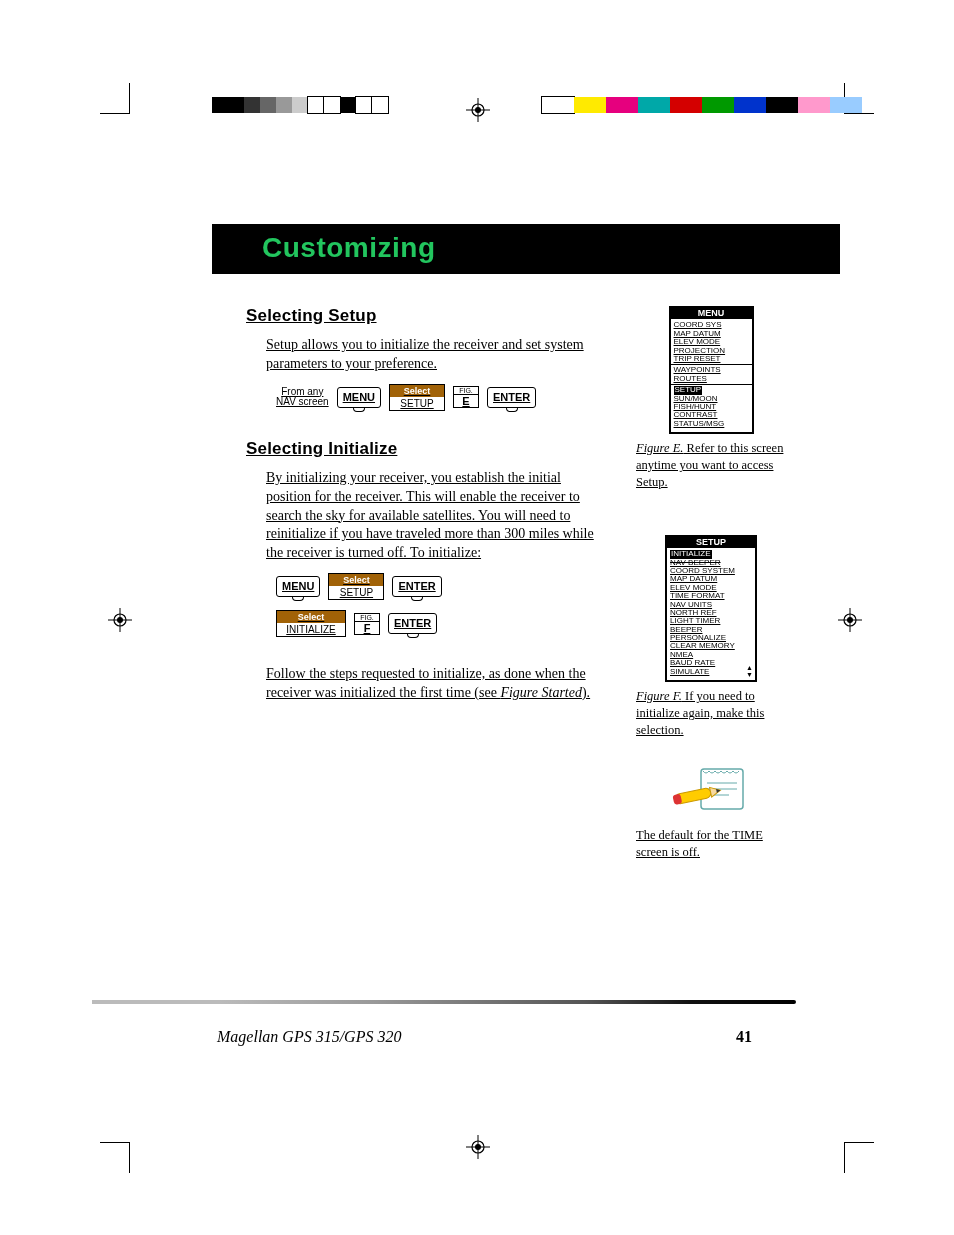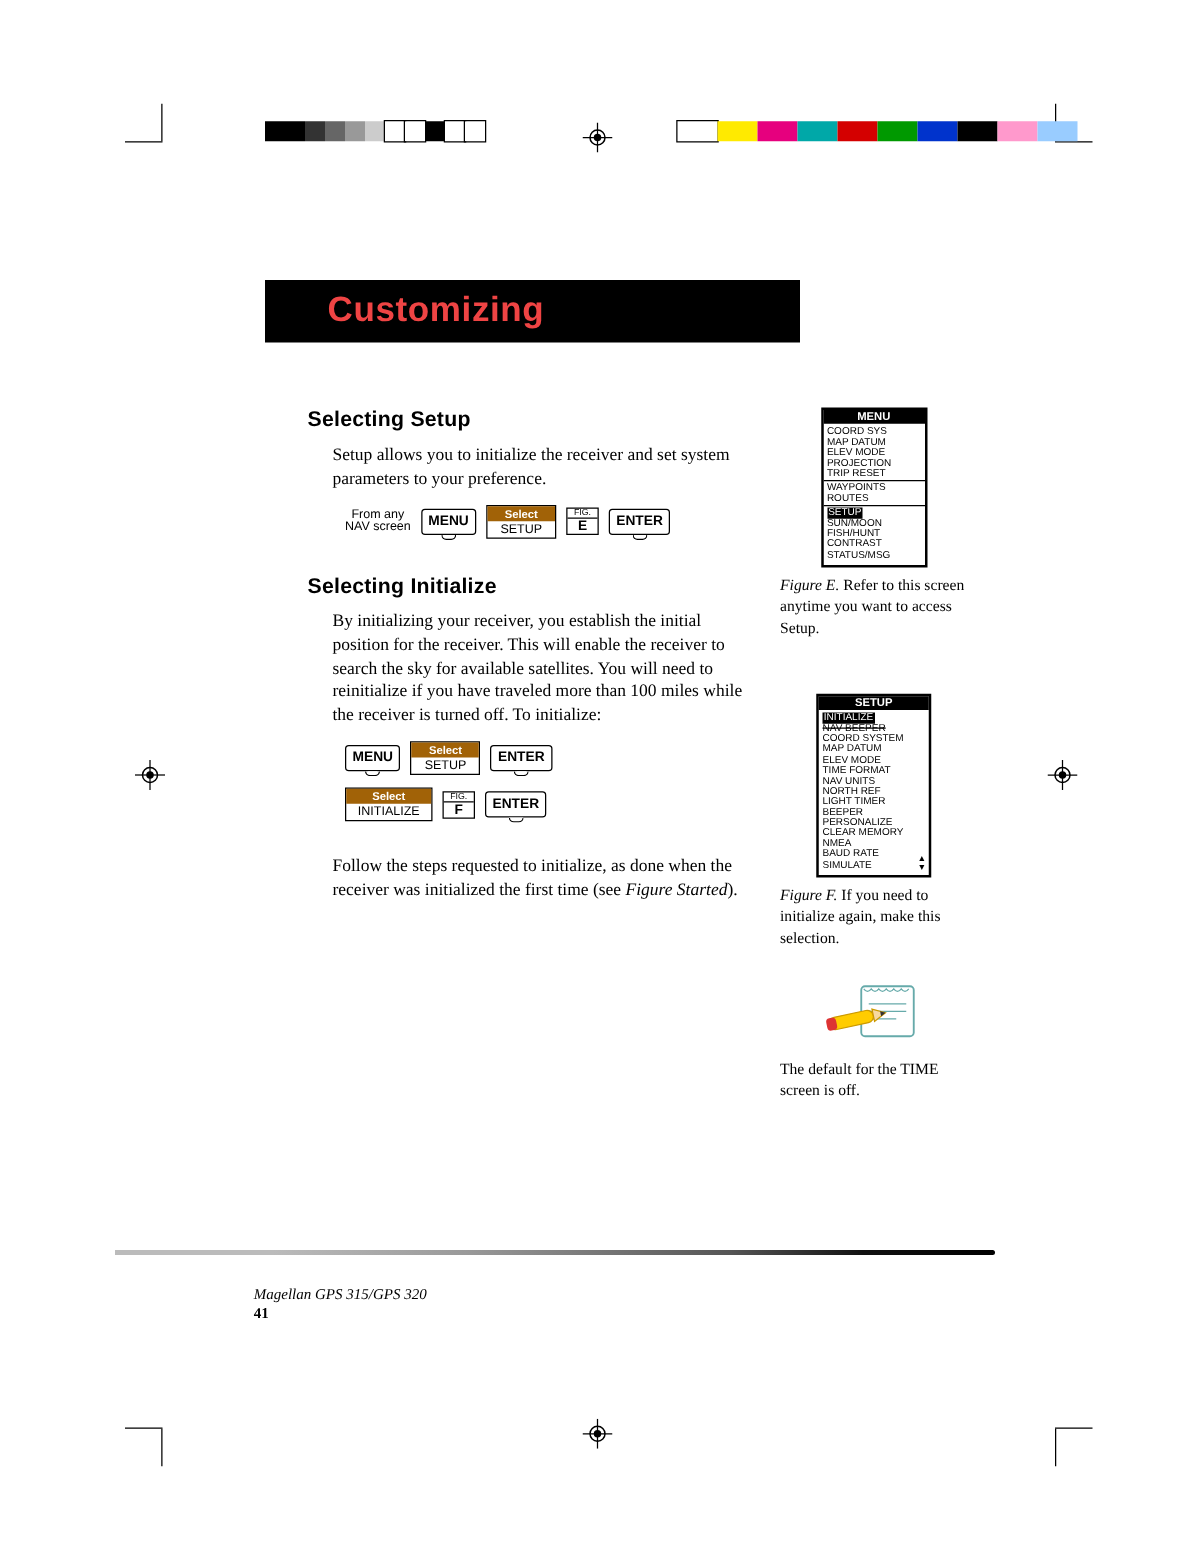--- a/index.html
+++ b/index.html
@@ -51,34 +51,35 @@
   
   .page {
     position: absolute;
     left: 216px;
     top: 224px;
     width: 570px;
   }
 
   .title-bar {
     background:#000;
-    color:#ef4444;
+    color:#22c55e;
     font-family: Arial, Helvetica, sans-serif;
     font-weight: 900;
     font-size: 28px;
     padding: 8px 2px 10px 50px;
     margin-left: -4px;
-    width: 428px;
+    width: 628px;
     letter-spacing: .5px;
   }
 
   .columns {
     display:flex;
-    margin-top: 52px;
-    gap: 28px;
+    margin-top: 32px;
+    gap: 40px;
+    text-decoration: underline;
   }
   .main-col { flex: 0 0 380px; }
   .side-col { flex: 0 0 150px; font-size: 12.5px; line-height:1.35; }
 
   .sec-h {
     font-family: Arial, Helvetica, sans-serif;
     font-weight: 900;
     font-size: 17px;
     margin: 0 0 10px 30px;
     letter-spacing:.2px;
@@ -155,26 +156,25 @@
   
   .grad-line {
     position:absolute;
     left:92px; width:704px; height:4px; top:1000px;
     background: linear-gradient(90deg,#bbb 0%, #bbb 18%, #999 40%, #555 70%, #111 85%, #000 100%);
     border-radius: 0 3px 3px 0;
   }
 
   .footer {
     position:absolute;
-    left:203px; top:1028px;
+    left:217px; top:1028px;
     width:555px;
     display:flex;
     justify-content:space-between;
-    font-size:12px;
-    flex-direction:column;
+    font-size:16px;
   }
   .footer .model { font-style:italic; }
   .footer .pg { font-weight:bold; font-family: Georgia, serif; margin-right:20px;}
 </style>
 </head>
 <body>
 
 <div class="crop-top-left"></div>
 <div class="crop-top-right"></div>
 <div class="crop-bot-left"></div>
@@ -259,21 +259,21 @@
           </div>
           <div class="fig-box">
             <div class="f-top">FIG.</div>
             <div class="f-bot">E</div>
           </div>
           <div class="btn-box"><span>ENTER</span><span class="tab"></span></div>
         </div>
       </div>
 
       <div class="sec-h">Selecting Initialize</div>
-      <p class="body-p">By initializing your receiver, you establish the initial position for the receiver.  This will enable the receiver to search the sky for available satellites.  You will need to reinitialize if you have traveled more than 100 miles while the receiver is turned off.  To initialize:</p>
+      <p class="body-p">By initializing your receiver, you establish the initial position for the receiver.  This will enable the receiver to search the sky for available satellites.  You will need to reinitialize if you have traveled more than 300 miles while the receiver is turned off.  To initialize:</p>
 
       <div class="steps">
         <div class="step-row">
           <div class="btn-box"><span>MENU</span><span class="tab"></span></div>
           <div class="sel-box">
             <div class="sel-top">Select</div>
             <div class="sel-bot">SETUP</div>
           </div>
           <div class="btn-box"><span>ENTER</span><span class="tab"></span></div>
         </div>

